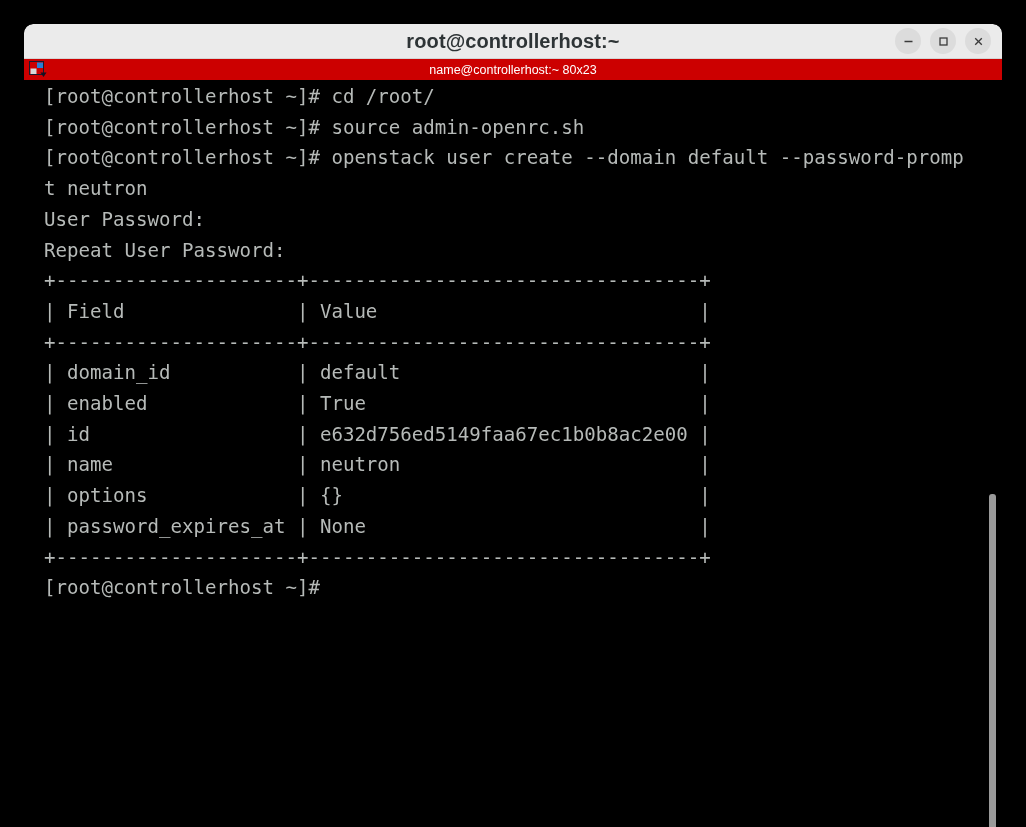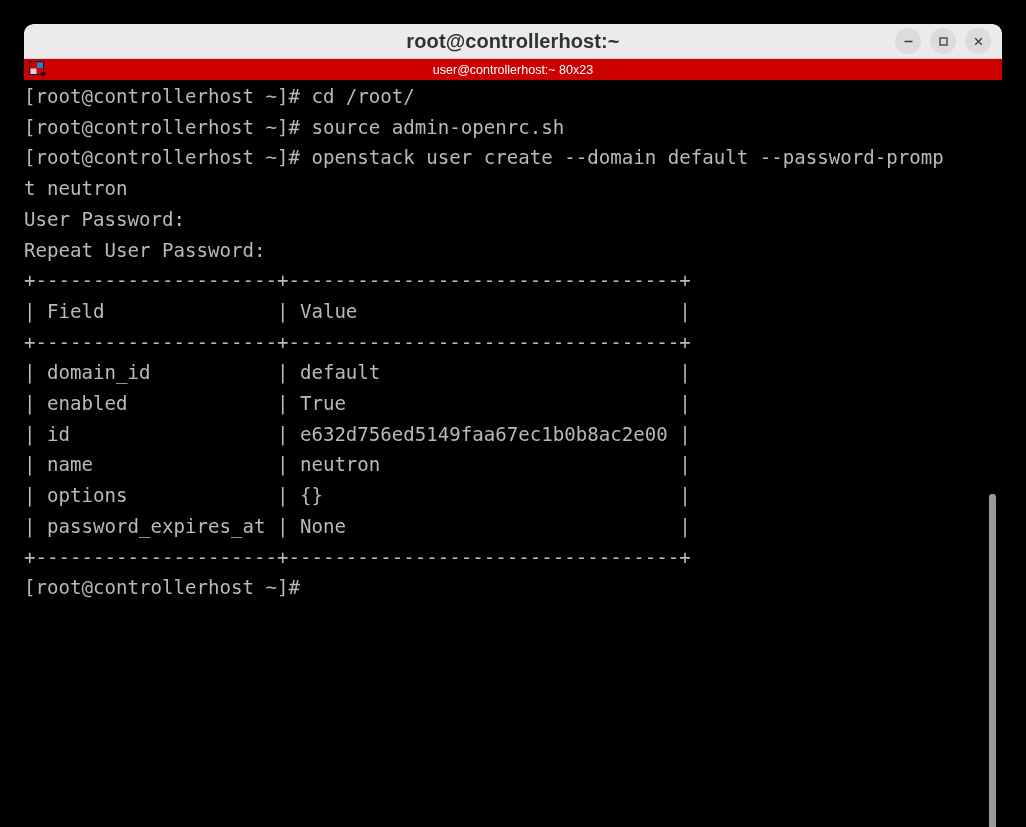--- a/index.html
+++ b/index.html
@@ -103,21 +103,21 @@
   
   .terminal {
     position: relative;
     height: 748px;
     background: #000000;
     padding: 0;
     overflow: hidden;
   }
   .term-text {
     position: absolute;
-    left: 0;
+    left: 20px;
     top: 2px;
     margin: 0;
     font-family: "DejaVu Sans Mono", monospace;
     font-size: 19.1px;
     line-height: 30.7px;
     color: #b6bab8;
     white-space: pre;
     letter-spacing: 0px;
     user-select: text;
   }
@@ -173,21 +173,21 @@
 
     <div class="tabbar">
       <svg class="tab-icon" viewBox="0 0 19 17">
         <rect x="0.5" y="0.5" width="14" height="13" fill="none" stroke="#1a1a2e" stroke-width="1"></rect>
         <rect x="1.5" y="1.5" width="6" height="5.5" fill="#cc0000"></rect>
         <rect x="8" y="1.5" width="6" height="5.5" fill="#2a7fd4"></rect>
         <rect x="1.5" y="7.5" width="6" height="5.5" fill="#d8d8d8"></rect>
         <rect x="8" y="7.5" width="6" height="5.5" fill="#cc0000"></rect>
         <path d="M11.5 11.5 L17.5 11.5 L14.5 16 Z" fill="#111122"></path>
       </svg>
-      <span class="tab-label">user@controllerhost:~ 80x23</span>
+      <span class="tab-label">name@controllerhost:~ 80x23</span>
     </div>
 
     <div class="terminal">
       <pre class="term-text">[root@controllerhost ~]# cd /root/
 [root@controllerhost ~]# source admin-openrc.sh
 [root@controllerhost ~]# openstack user create --domain default --password-promp
 t neutron
 User Password:
 Repeat User Password:
 +---------------------+----------------------------------+

